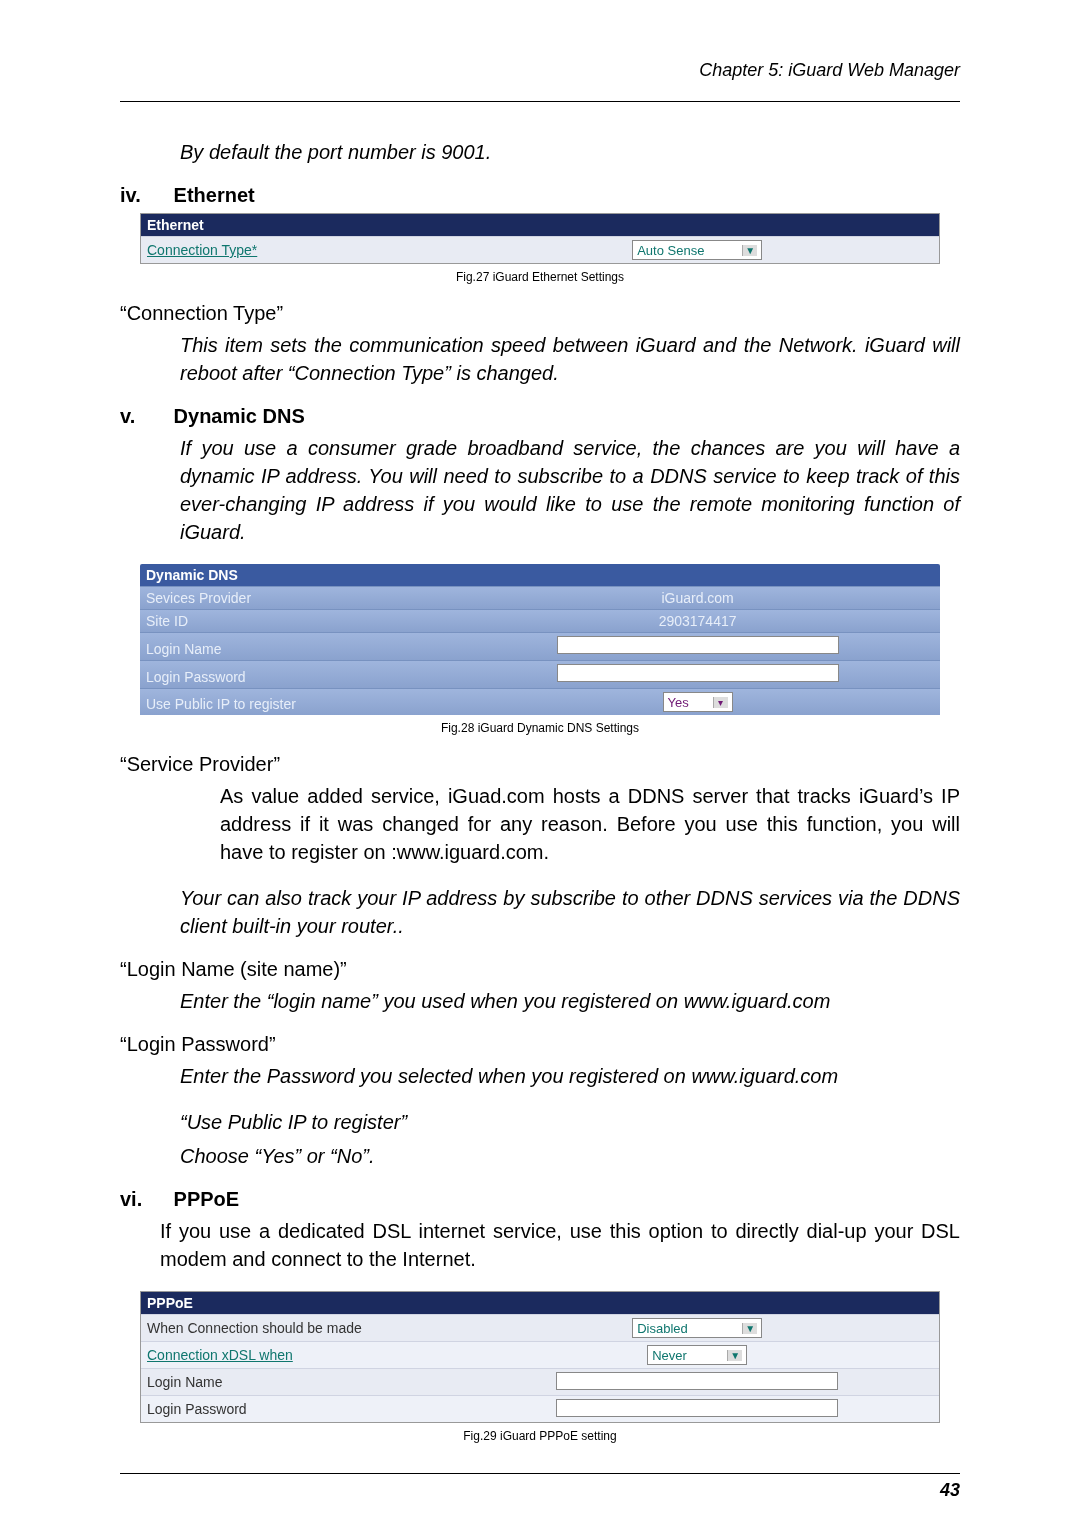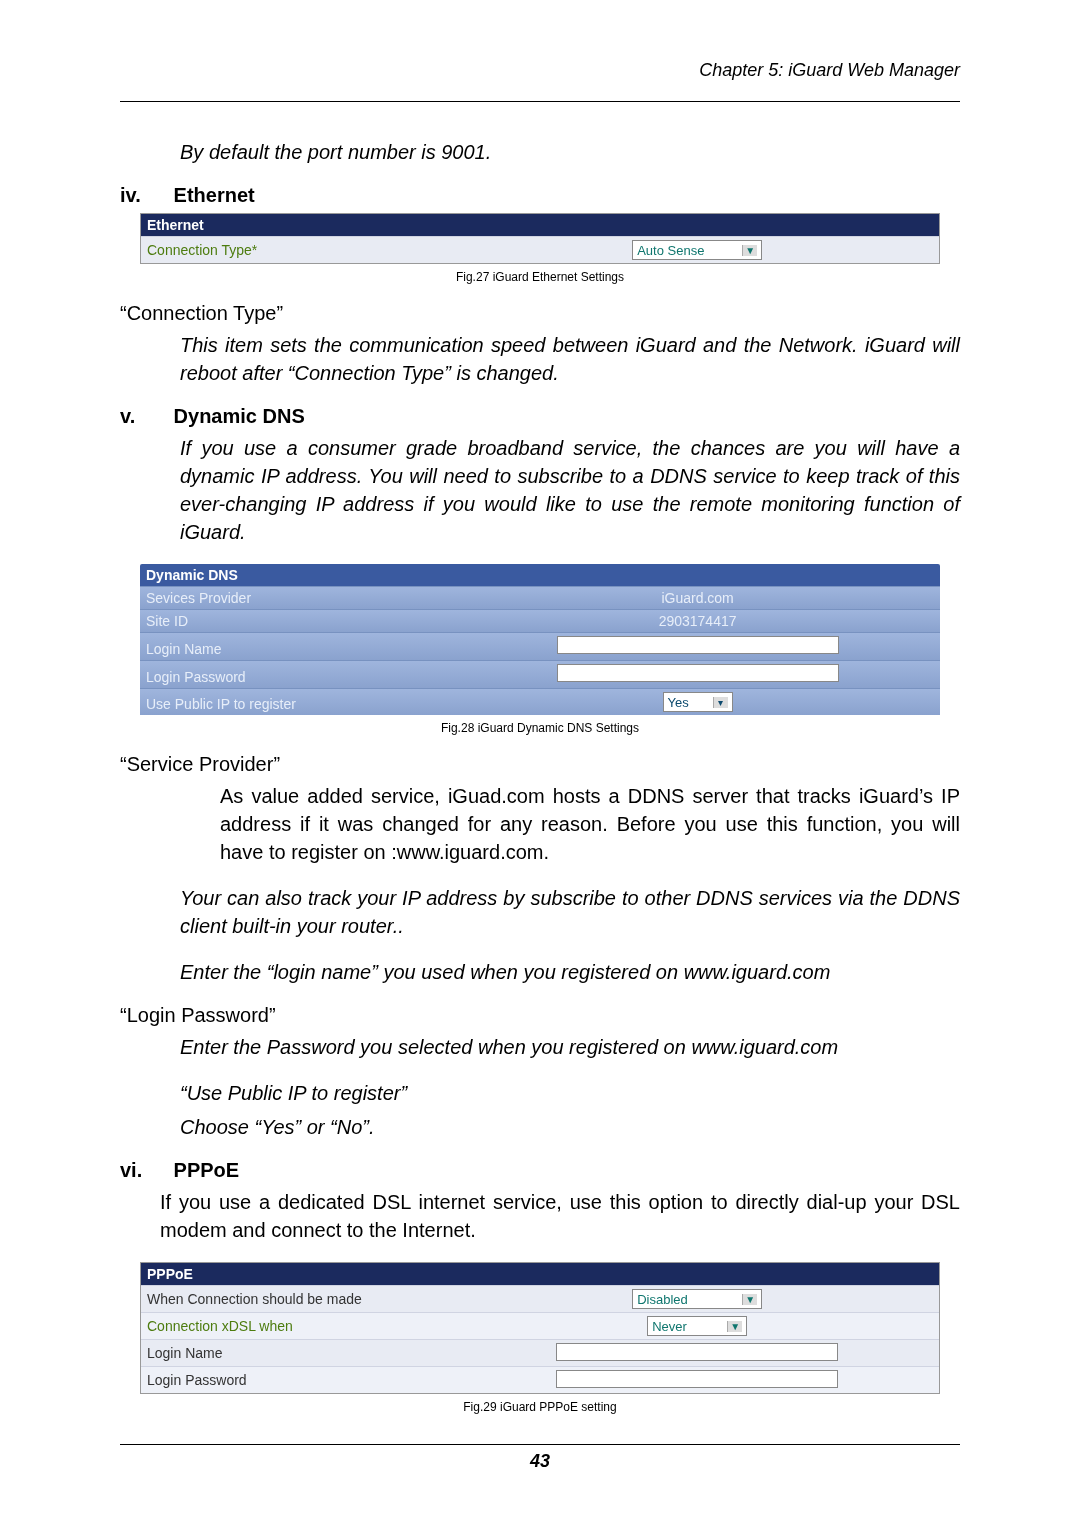--- a/index.html
+++ b/index.html
@@ -72,21 +72,21 @@
   .shot-row {
     display: flex;
     align-items: center;
     background: #e8ebf3;
     border-top: 1px solid #d0d4e2;
     padding: 2px 6px;
     min-height: 22px;
   }
   .shot-row.alt { background: #eef1f8; }
   .shot-lbl { width: 40%; color: #333; }
-  .shot-lbl.red { color: #4d7c0f; }
+  .shot-lbl.red { color: #0f766e; text-decoration: underline; }
   .shot-val { flex: 1; text-align: center; color: #0f766e; }
   .fake-select {
     display: inline-flex;
     align-items: center;
     background: #fff;
     border: 1px solid #888;
     padding: 0 4px;
     height: 18px;
     min-width: 120px;
     font-size: 13px;
@@ -121,21 +121,21 @@
   .shot-blue .brow .lbl { width: 40%; }
   .shot-blue .brow .val { flex: 1; text-align: center; }
   .caption {
     text-align: center;
     font-size: 12px;
     margin: 6px 0 18px 0;
   }
   .footer-line {
     border-top: 1px solid #000;
     margin-top: 30px;
-    text-align: center;
+    text-align: right;
     font-weight: bold;
     font-style: italic;
     font-size: 18px;
     padding-top: 6px;
   }
 </style>
 </head>
 <body>
 
 <div class="page">
@@ -186,33 +186,34 @@
       <div class="lbl">Login Name</div>
       <div class="val"><span class="fake-input"></span></div>
     </div>
     <div class="brow">
       <div class="lbl">Login Password</div>
       <div class="val"><span class="fake-input"></span></div>
     </div>
     <div class="brow">
       <div class="lbl">Use Public IP to register</div>
       <div class="val">
-        <span class="fake-select small" style="color:#0c4a6e;">
+        <span class="fake-select small" style="color:#701a75;">
           <span>Yes</span>
           <span class="arrow">▾</span>
         </span>
       </div>
     </div>
   </div>
   <div class="caption">Fig.28  iGuard Dynamic DNS Settings</div>
 
   <div class="sub-label">“Service Provider”</div>
   <div class="body-text-inner">As value added service, iGuad.com hosts a DDNS server that tracks iGuard’s IP address if it was changed for any reason.   Before you use this function, you will have to register on :www.iguard.com.</div>
   <div class="body-text">Your can also track your IP address by subscribe to other DDNS services via the DDNS client built-in your router..</div>
 
+  <div class="sub-label">“Login Name (site name)”</div>
   <div class="body-text">Enter the “login name” you used when you registered on www.iguard.com</div>
 
   <div class="sub-label">“Login Password”</div>
   <div class="body-text">Enter the Password you selected when you registered on www.iguard.com</div>
 
   <div class="body-text" style="margin-bottom:2px;">“Use Public IP to register”</div>
   <div class="body-text">Choose “Yes” or “No”.</div>
 
   <div class="section-title">
     <span class="section-label">vi.</span>

